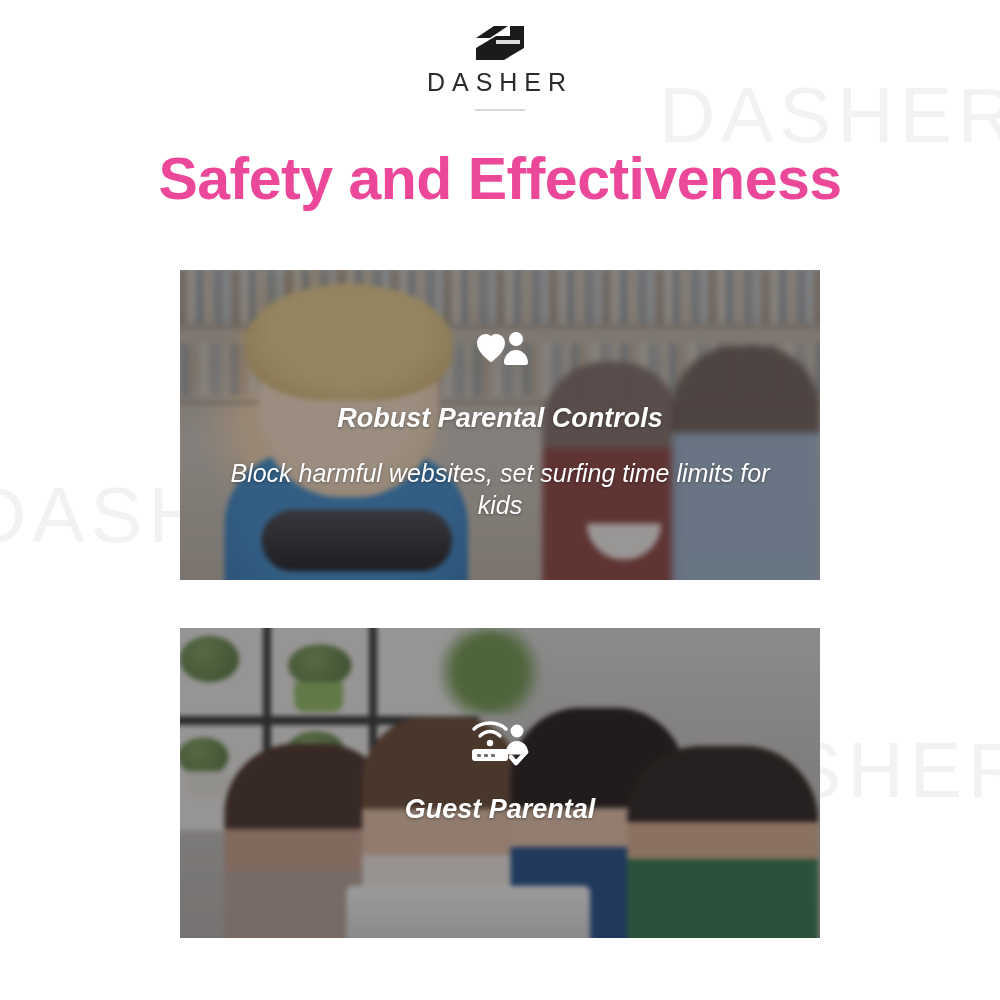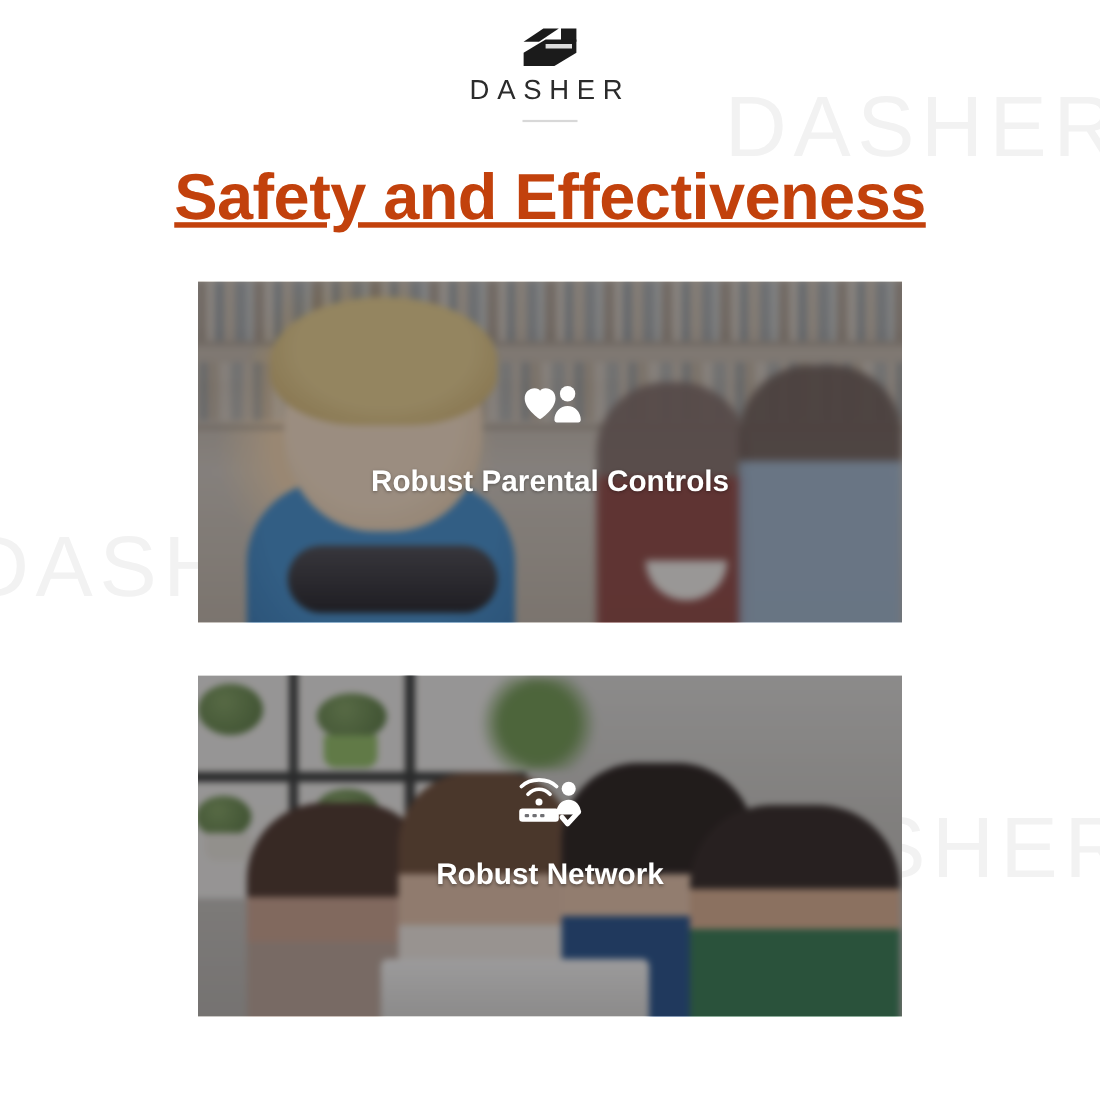--- a/index.html
+++ b/index.html
@@ -57,32 +57,32 @@
     background: #d8d8d8;
     margin: 14px auto 0 auto;
   }
 
   .page-title {
     position: relative;
     z-index: 2;
     text-align: center;
     font-size: 59px;
     font-weight: 700;
-    color: #c2410c;
+    color: #ec4899;
     letter-spacing: -0.5px;
     margin: 36px 0 0 0;
     line-height: 1.1;
-    text-decoration: underline;
   }
 
   
   .cards {
     position: relative;
     z-index: 2;
-    margin-top: 44px;
+    margin-top: 58px;
+    font-style: italic;
   }
   .card {
     position: relative;
     width: 640px;
     height: 310px;
     margin: 0 auto 48px auto;
     overflow: hidden;
   }
   .card-photo {
     position: absolute;
@@ -360,20 +360,21 @@
       <div class="controller"></div>
     </div>
     <div class="card-overlay"></div>
     <div class="card-inner">
       <svg class="card-icon" viewBox="0 0 64 52" aria-hidden="true">
         <path d="M18 6c-5 0-9 3.8-9 9.2C9 24 20 32 23 34.2 26 32 37 24 37 15.2 37 9.8 33 6 28 6c-2.6 0-4.3 1.2-5 2.3C22.3 7.2 20.6 6 18 6z" fill="#ffffff"></path>
         <circle cx="48" cy="11" r="7" fill="#ffffff"></circle>
         <path d="M48 22c-6.6 0-12 5.6-12 12.5 0 1.4 1 2.5 2.3 2.5h19.4c1.3 0 2.3-1.1 2.3-2.5C60 27.6 54.6 22 48 22z" fill="#ffffff"></path>
       </svg>
       <h2 class="card-title">Robust Parental Controls</h2>
+      <p class="card-desc">Block harmful websites, set surfing time limits for kids</p>
     </div>
   </article>
 
   <article class="card">
     <div class="card-photo photo2 blurred">
       <div class="window-grid"></div>
       <div class="plant-a"></div>
       <div class="plant-b"></div>
       <div class="pot-a"></div>
       <div class="plant-c"></div>
@@ -393,17 +394,17 @@
         <path d="M12 17c3-3 6.5-4.5 10-4.5S29 14 32 17" stroke="#ffffff" stroke-width="3.4" fill="none" stroke-linecap="round"></path>
         <circle cx="22" cy="24" r="3.2" fill="#ffffff"></circle>
         <rect x="4" y="30" width="36" height="12" rx="3" fill="#ffffff"></rect>
         <rect x="9" y="35" width="4" height="3" rx="1" fill="#6f6f73"></rect>
         <rect x="16" y="35" width="4" height="3" rx="1" fill="#6f6f73"></rect>
         <rect x="23" y="35" width="4" height="3" rx="1" fill="#6f6f73"></rect>
         <circle cx="49" cy="12" r="6.4" fill="#ffffff"></circle>
         <path d="M49 22c-6 0-11 5-11 11.2 0 1.3.9 2.3 2.1 2.3h17.8c1.2 0 2.1-1 2.1-2.3C60 27 55 22 49 22z" fill="#ffffff"></path>
         <path d="M43 38l5 6 10-11" stroke="#ffffff" stroke-width="4.6" fill="none" stroke-linecap="round" stroke-linejoin="round"></path>
       </svg>
-      <h2 class="card-title">Robust Network</h2>
+      <h2 class="card-title">Guest Parental</h2>
     </div>
   </article>
 
 </section>
 
 </body></html>

